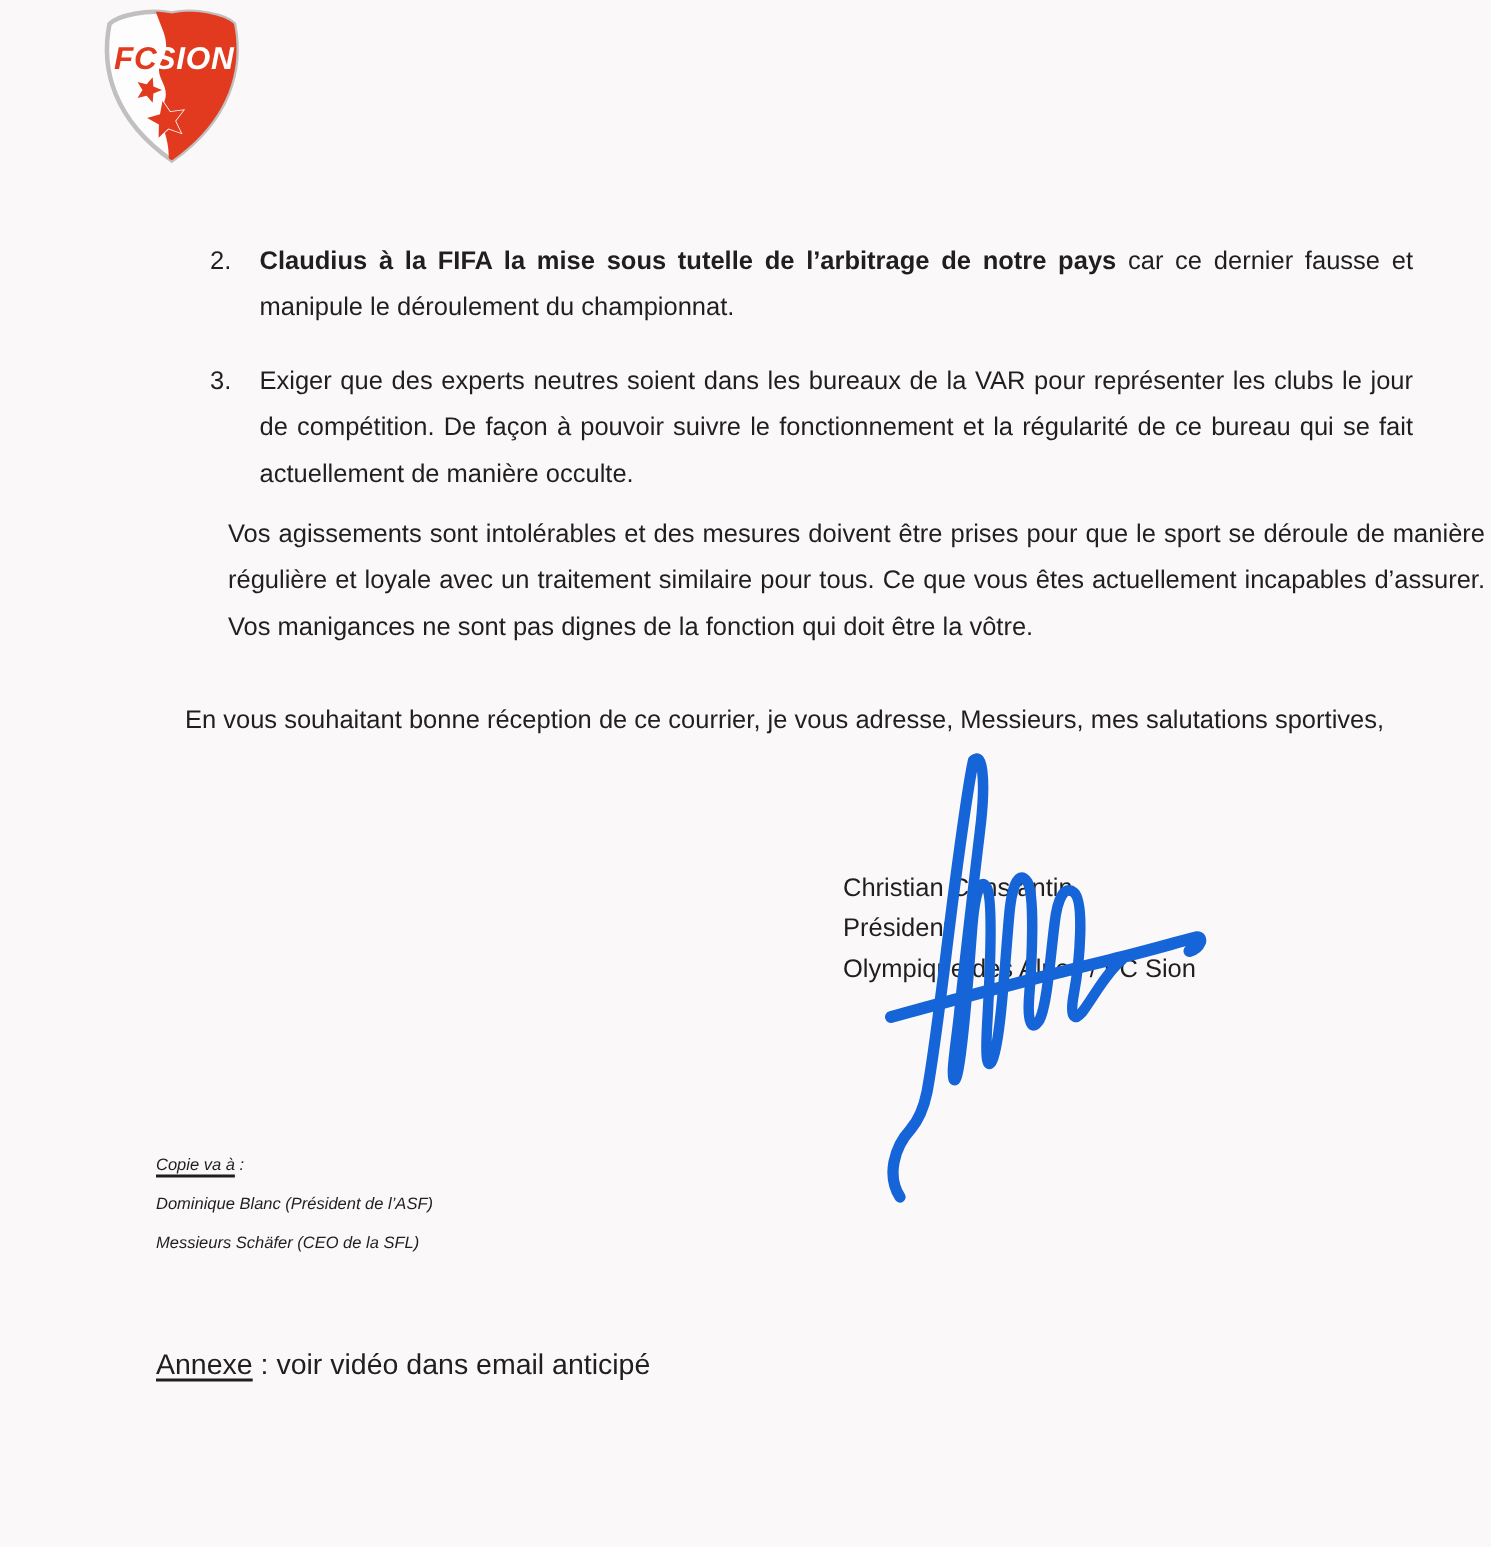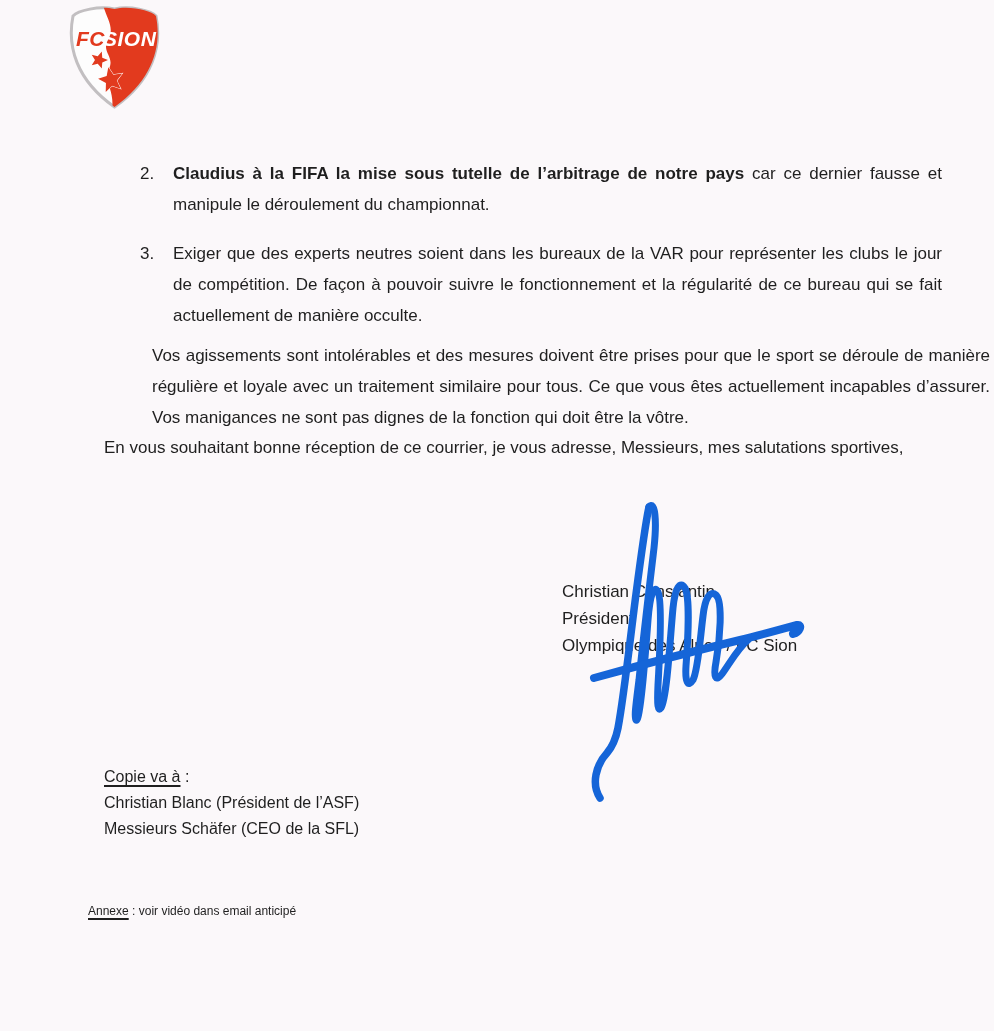--- a/index.html
+++ b/index.html
@@ -55,21 +55,21 @@
   .para {
     position: absolute;
     left: 104px;
     width: 838px;
     margin: 0;
     font-size: 17px;
     line-height: 31px;
     text-align: justify;
   }
   .para-1 { top: 340px; margin-left: 48px; }
-  .para-2 { top: 432px; text-align: left; }
+  .para-2 { top: 464px; text-align: center; }
   .sig-block {
     position: absolute;
     left: 562px;
     top: 578px;
     font-size: 17px;
     line-height: 27px;
   }
   .signature-ink {
     position: absolute;
     left: 555px;
@@ -81,28 +81,29 @@
   .sig-stroke {
     fill: none;
     stroke: var(--ink-blue, #1565d8);
     stroke-linecap: round;
     stroke-linejoin: round;
   }
   .copy-block {
     position: absolute;
     left: 104px;
     top: 764px;
-    font-size: 16px;
+    font-size: 11px;
     line-height: 26px;
+    font-style: italic;
   }
   .annex {
     position: absolute;
-    left: 88px;
+    left: 104px;
     top: 898px;
-    font-size: 12px;
+    font-size: 19px;
     line-height: 26px;
   }
   .underline {
     text-decoration: underline;
     text-underline-offset: 3px;
     text-decoration-thickness: 1.5px;
   }
   strong { font-weight: bold; }
 </style>
 </head>
@@ -148,21 +149,21 @@
   </div>
 
   <svg class="signature-ink" viewBox="0 0 260 330">
     <path class="sig-stroke" stroke-width="7.5" d="M 45 313 C 36 299 41 280 52 268 C 58 261 61 253 63 243 C 69 211 75 155 81 109 C 86 71 91 35 94 22"></path>
     <path class="sig-stroke" stroke-width="7" d="M 94 22 C 100 15 102 35 99 63 C 94 105 88 155 84 195 C 81 219 79 233 81 235 C 85 239 90 175 93 135 C 95 109 99 99 103 107 C 107 115 105 165 103 200 C 102 221 103 227 106 223 C 112 213 115 155 118 123 C 120 103 125 95 130 103 C 135 112 133 155 131 181 C 130 197 133 203 138 195 C 143 185 145 155 148 131 C 150 113 155 105 161 110 C 168 116 165 155 161 177 C 158 193 161 197 167 189 C 175 178 183 163 193 155"></path>
     <path class="sig-stroke" stroke-width="8" d="M 39 193 C 75 183 135 167 185 155 C 210 149 230 143 242 140 C 248 139 245 147 238 149"></path>
   </svg>
 
   <div class="copy-block">
     <div><span class="underline">Copie va à</span><span> :</span></div>
-    <div>Christian Blanc (Président de l’ASF)</div>
+    <div>Dominique Blanc (Président de l’ASF)</div>
     <div>Messieurs Schäfer (CEO de la SFL)</div>
   </div>
 
   <div class="annex">
     <span class="underline">Annexe</span><span> : voir vidéo dans email anticipé</span>
   </div>
 
 </div>
 
 </body></html>

